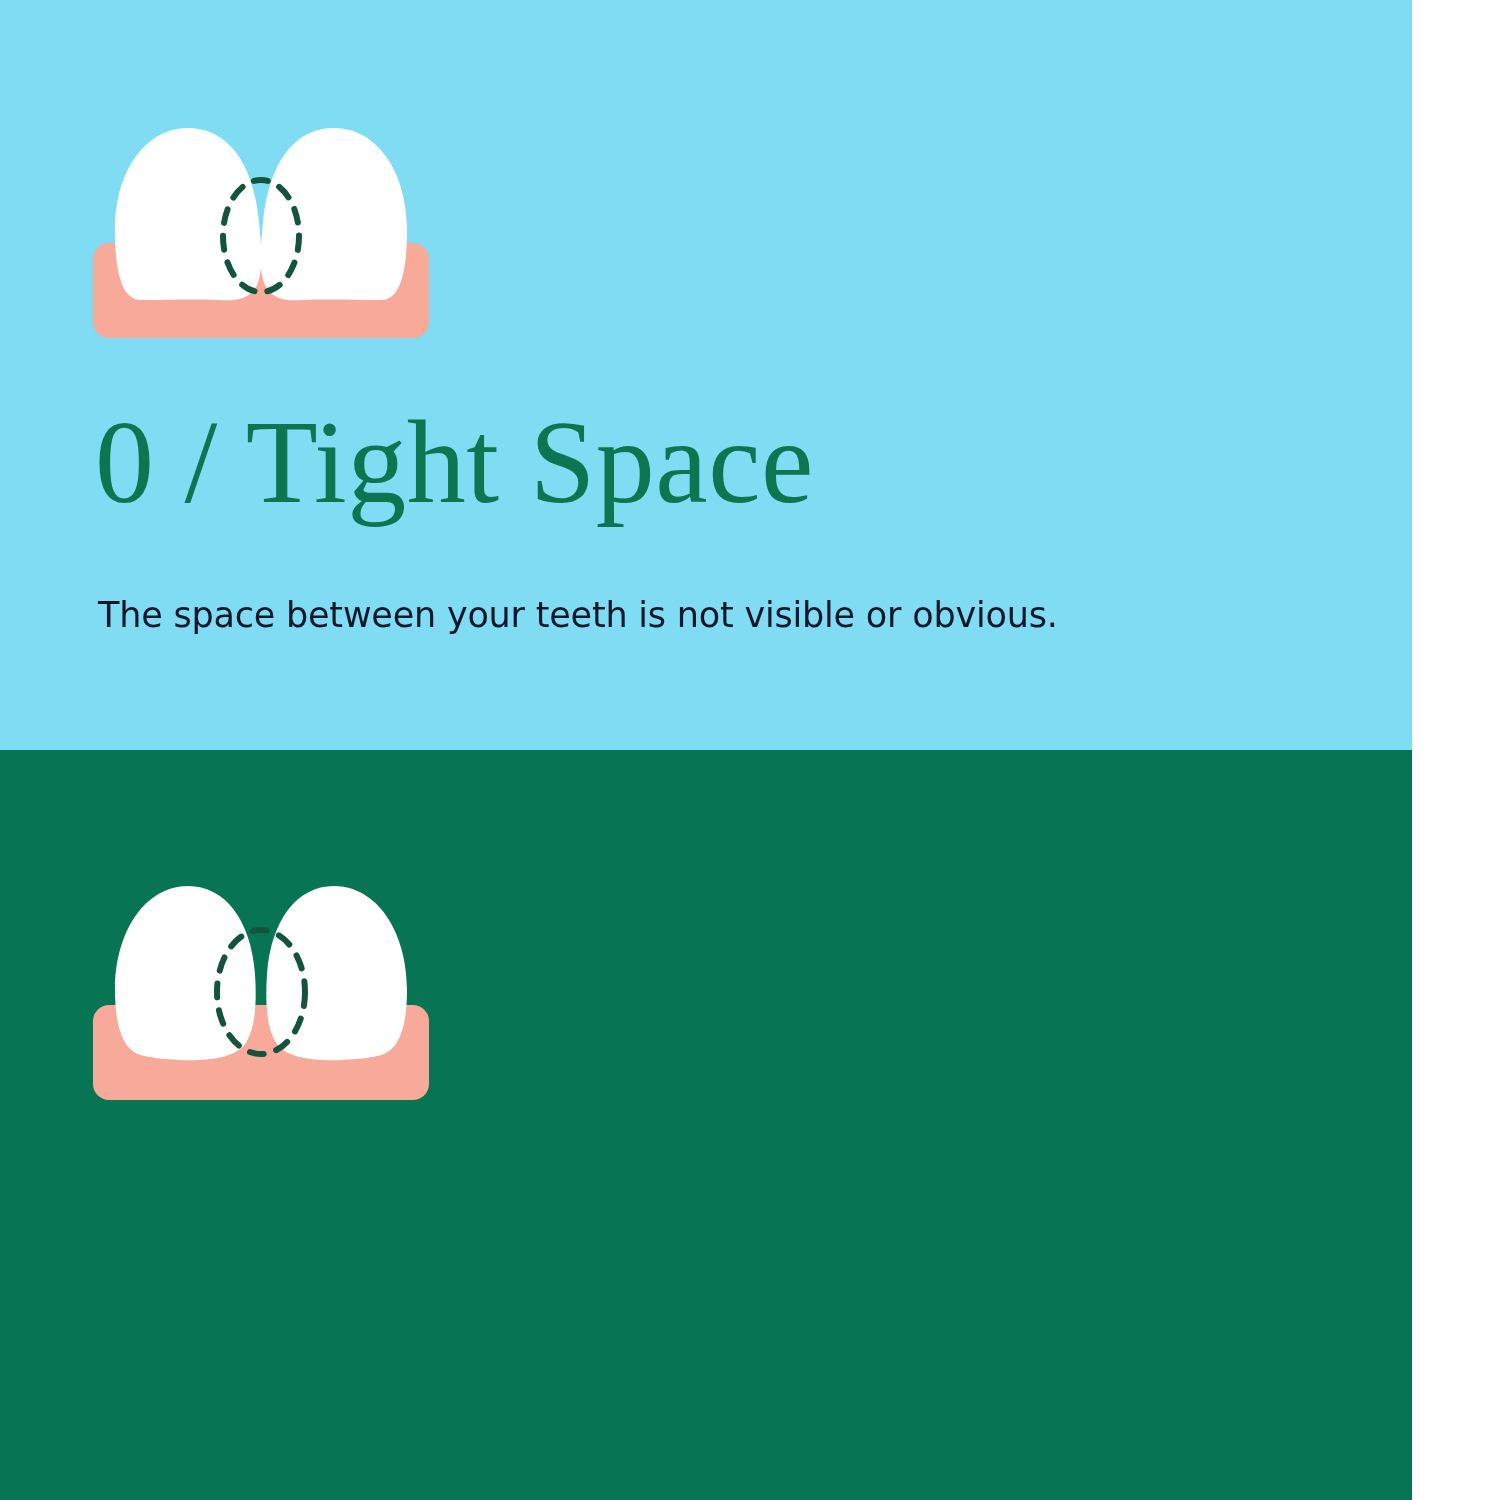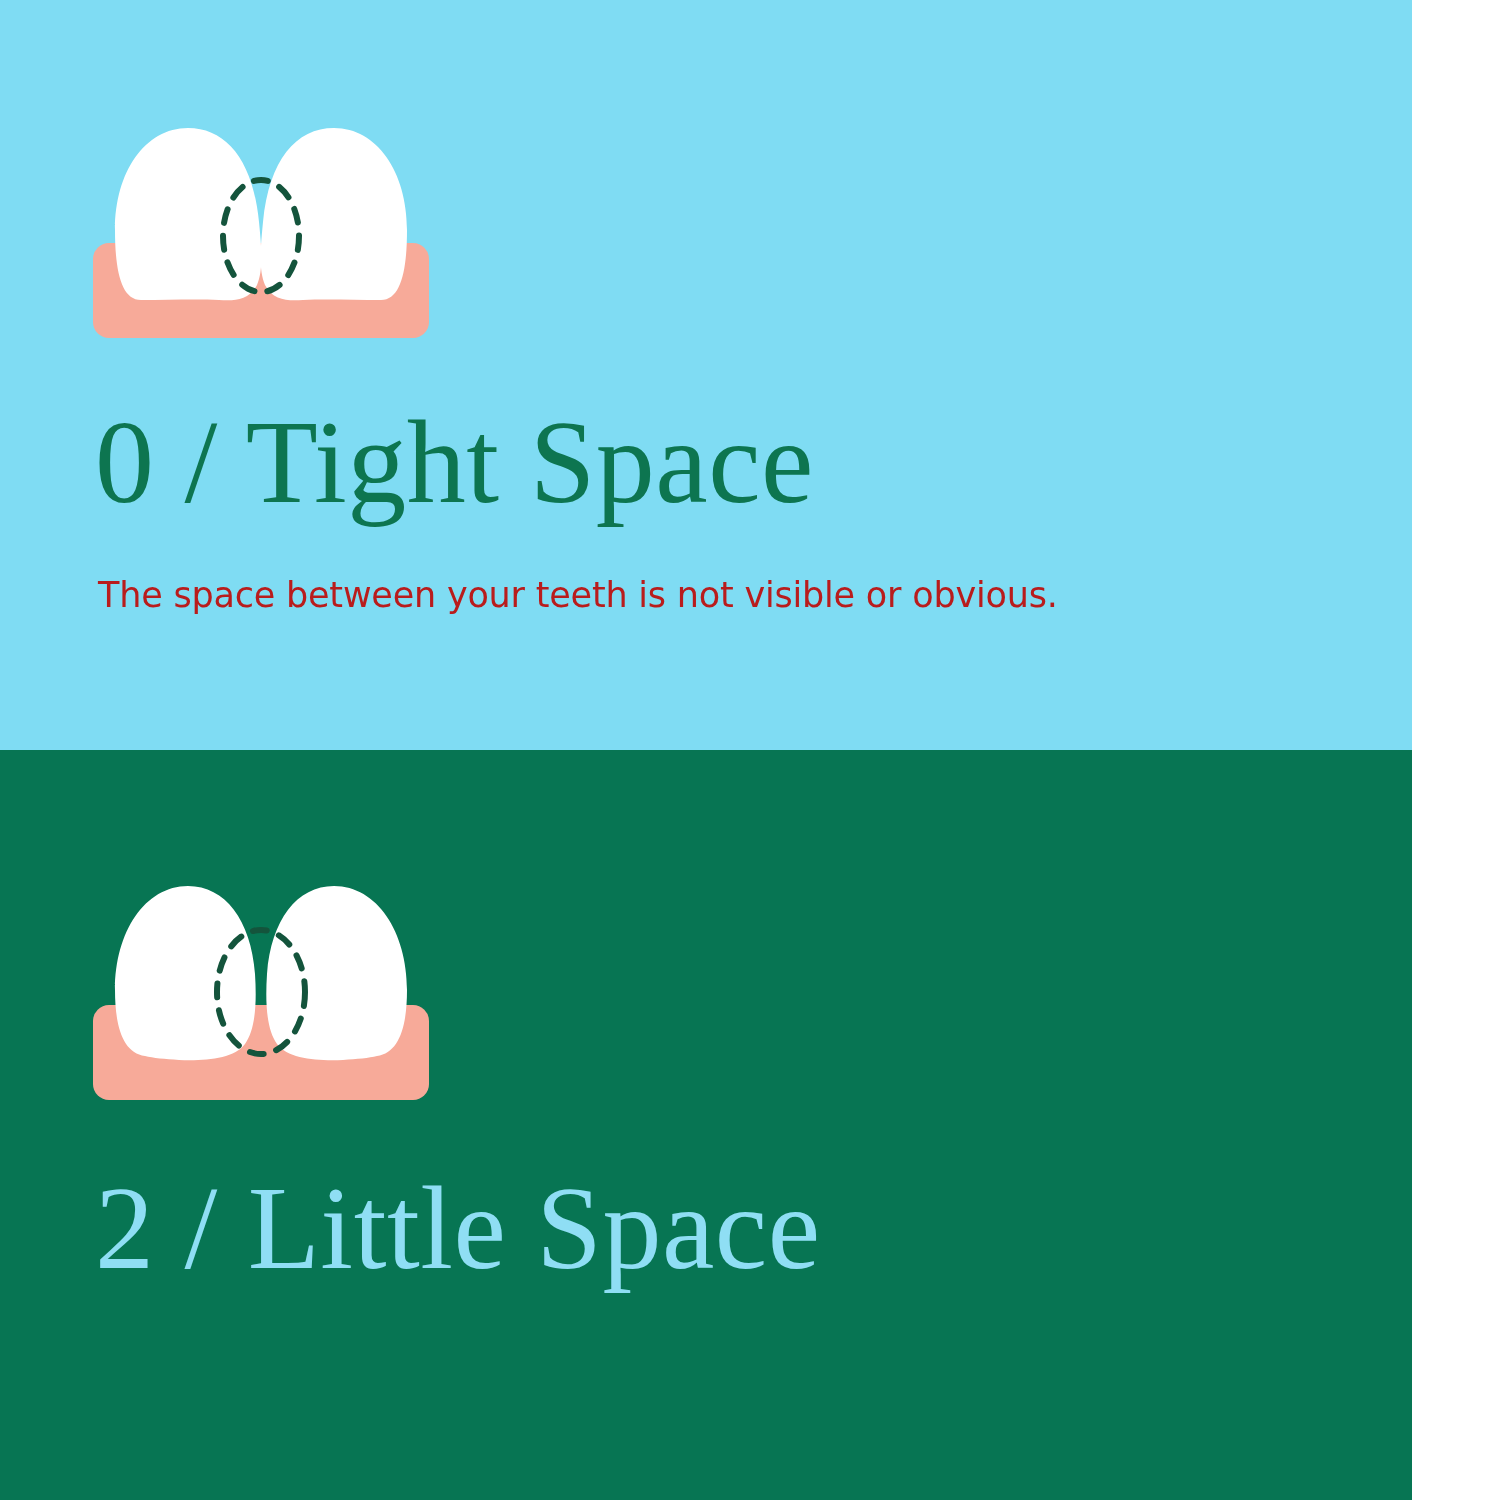--- a/index.html
+++ b/index.html
@@ -48,21 +48,21 @@
   .subline {
     position:absolute;
     left:98px;
     font-family:"DejaVu Sans", sans-serif;
     font-weight:500;
     font-size:35px;
     line-height:1.2;
     letter-spacing:-0.2px;
     white-space:nowrap;
   }
-  .panel--top .subline    { top:574px; color:#b91c1c; }
+  .panel--top .subline    { top:594px; color:#0f172a; }
   .panel--bottom .subline { top:598px; color:#8fdef4; }
 </style>
 </head>
 <body>
 
 <div class="board">
 
   <section class="panel panel--top">
 
     <svg class="illus" viewBox="0 0 336 228">
@@ -110,16 +110,15 @@
                C 306 181, 314 155, 314 118
                C 314 60, 284 14, 241 14
                C 204 14, 178 48, 174 102
                C 172 133, 174 158, 184 172
                C 195 187, 224 189, 250 188
                C 264 187, 276 186, 284 184 Z" fill="#ffffff"></path>
 
       <ellipse cx="168" cy="120" rx="44" ry="62" fill="none" stroke="#14543c" stroke-width="6" stroke-dasharray="14 13" stroke-linecap="round"></ellipse>
     </svg>
 
-    <h1 class="headline">2 / Little Space</h1>
   </section>
 
 </div>
 
 </body></html>

